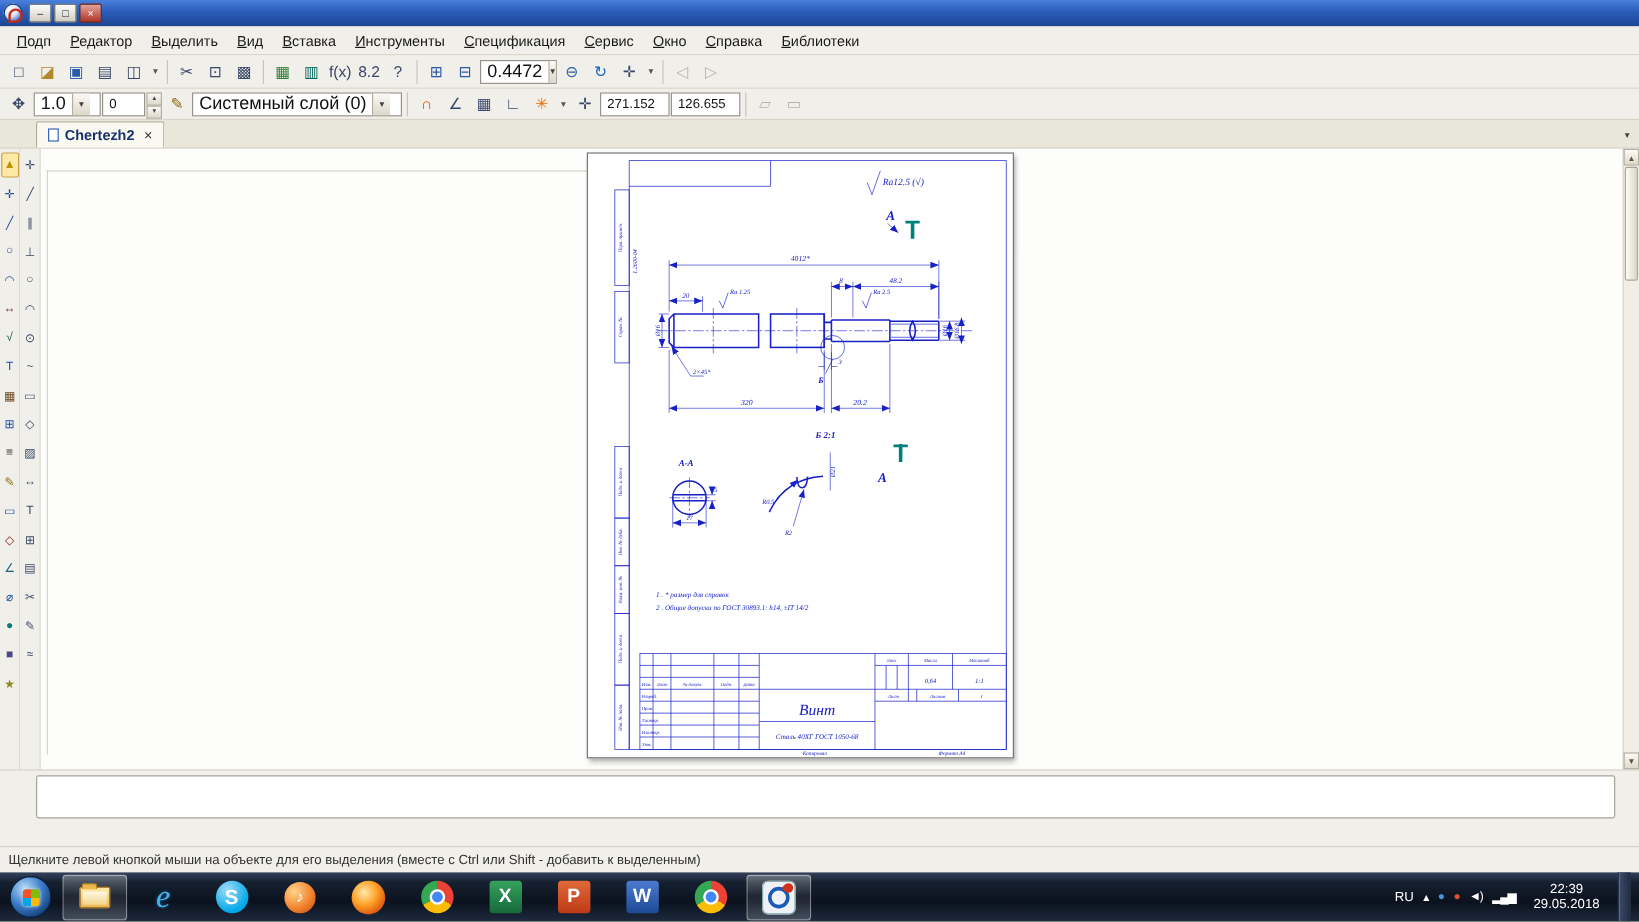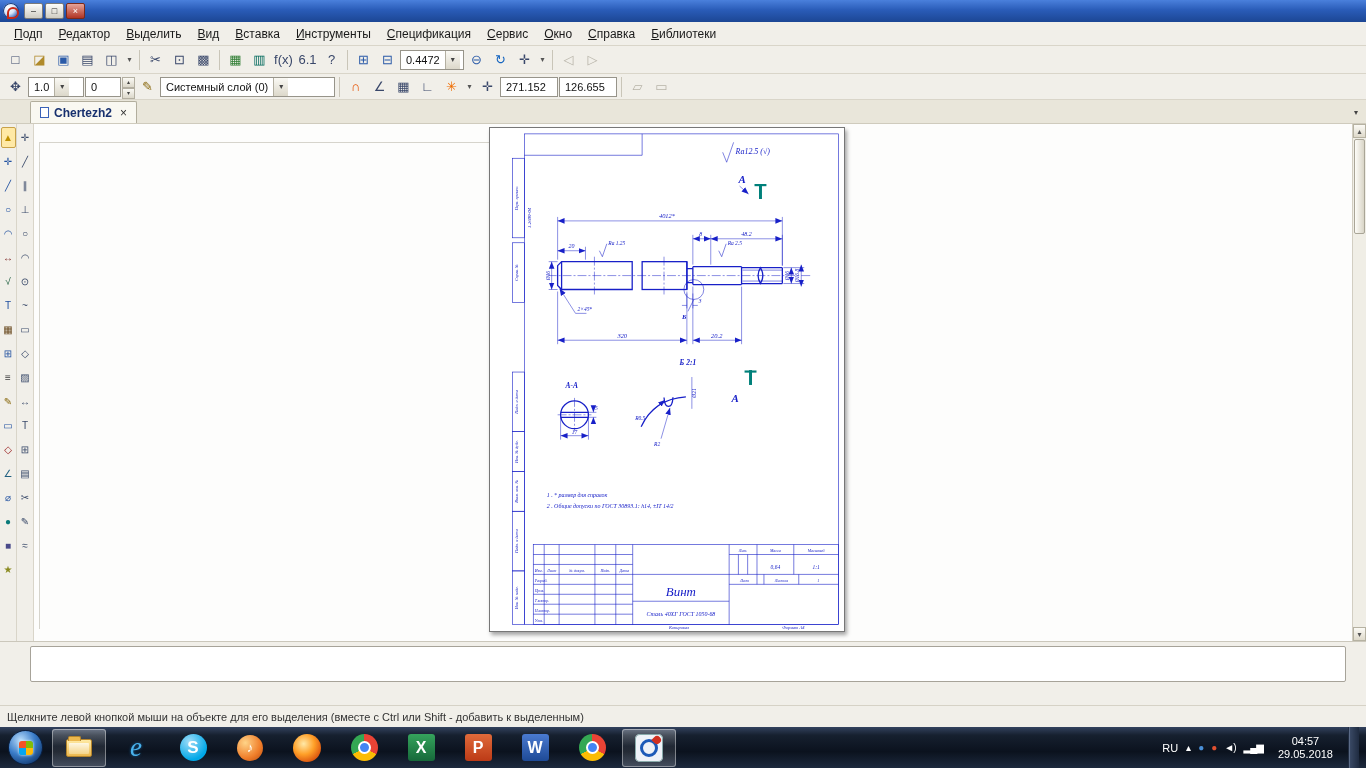--- a/index.html
+++ b/index.html
@@ -19,21 +19,21 @@
 .menu-item::first-letter{text-decoration:underline}
 
 .toolbar{background:#f1efe9;border-bottom:1px solid #d9d5c9;display:flex;align-items:center;padding:1px 4px;gap:1px}
 .tb1{height:28px}.tb2{height:26px}
 .tgroup{display:flex;align-items:center;gap:1px}
 .ticon{min-width:23px;height:22px;padding:0 1px;display:flex;align-items:center;justify-content:center;font-size:13px;color:#39476a;border:1px solid transparent;border-radius:2px}
 .ticon[data-state="disabled"]{color:#b7b3a8}
 .tsep{width:1px;height:20px;background:#c9c5b8;margin:0 3px}
 .caret{width:11px;height:22px;font-size:8px;color:#555;display:flex;align-items:center;justify-content:center}
 .combo{height:20px;background:#fff;border:1px solid #97948a;display:flex;align-items:stretch}
-.combo .cval{padding:0 5px;font-size:11px;color:#111;display:flex;align-items:center;white-space:nowrap}
+.combo .cval{padding:0 5px;font-size:15px;color:#111;display:flex;align-items:center;white-space:nowrap}
 .combo .carr{width:15px;background:linear-gradient(#faf9f4,#dcd8ca);border-left:1px solid #b3afa1;font-size:8px;display:flex;align-items:center;justify-content:center;color:#444}
 .field{height:20px;background:#fff;border:1px solid #97948a;padding:0 5px;font-size:11px;display:flex;align-items:center;color:#111}
 .f-sm{width:36px}.f-coord{width:58px;}
 .zoomc{width:64px}
 .layerc{width:175px}
 .scalec{width:56px}
 .spin{display:flex;flex-direction:column;width:13px;height:20px}
 .spin span{flex:1;font-size:6px;line-height:9px;text-align:center;background:linear-gradient(#faf9f4,#dcd8ca);border:1px solid #b3afa1;color:#444}
 
 .tabbar{height:24px;background:#e9e6da;border-bottom:1px solid #cfcbbd;display:flex;align-items:flex-end}
@@ -138,21 +138,21 @@
     <div class="tgroup">
         <div class="ticon">✂</div>
         <div class="ticon">⊡</div>
         <div class="ticon">▩</div>
       </div>
     <div class="tsep"></div>
     <div class="tgroup">
         <div class="ticon" style="color: rgb(46, 125, 50);">▦</div>
         <div class="ticon" style="color: rgb(0, 105, 92);">▥</div>
         <div class="ticon">f(x)</div>
-        <div class="ticon">6.1</div>
+        <div class="ticon">8.2</div>
         <div class="ticon">?</div>
       </div>
     <div class="tsep"></div>
     <div class="tgroup">
         <div class="ticon" style="color: rgb(42, 90, 168);">⊞</div>
         <div class="ticon" style="color: rgb(42, 90, 168);">⊟</div>
       </div>
     <div class="combo zoomc">
       <span class="cval">0.4472</span>
       <span class="carr">▾</span>
@@ -507,20 +507,20 @@
       <span class="tray-lang">RU</span>
       <span style="display:flex;gap:8px;align-items:center">
 
       <span class="tray-ic" style="color: rgb(255, 255, 255);">▴</span>
           <span class="tray-ic" style="color: rgb(74, 144, 216);">●</span>
           <span class="tray-ic" style="color: rgb(224, 80, 48);">●</span>
           <span class="tray-ic" style="color: rgb(255, 255, 255);">◄)</span>
           <span class="tray-ic" style="color: rgb(255, 255, 255);">▂▄▆</span>
         </span>
       <div class="clock">
-        <div>04:57</div>
+        <div>22:39</div>
         <div>29.05.2018</div>
       </div>
       <div class="peek"></div>
     </div>
   </div>
 
 </div>
 
 </body></html>

